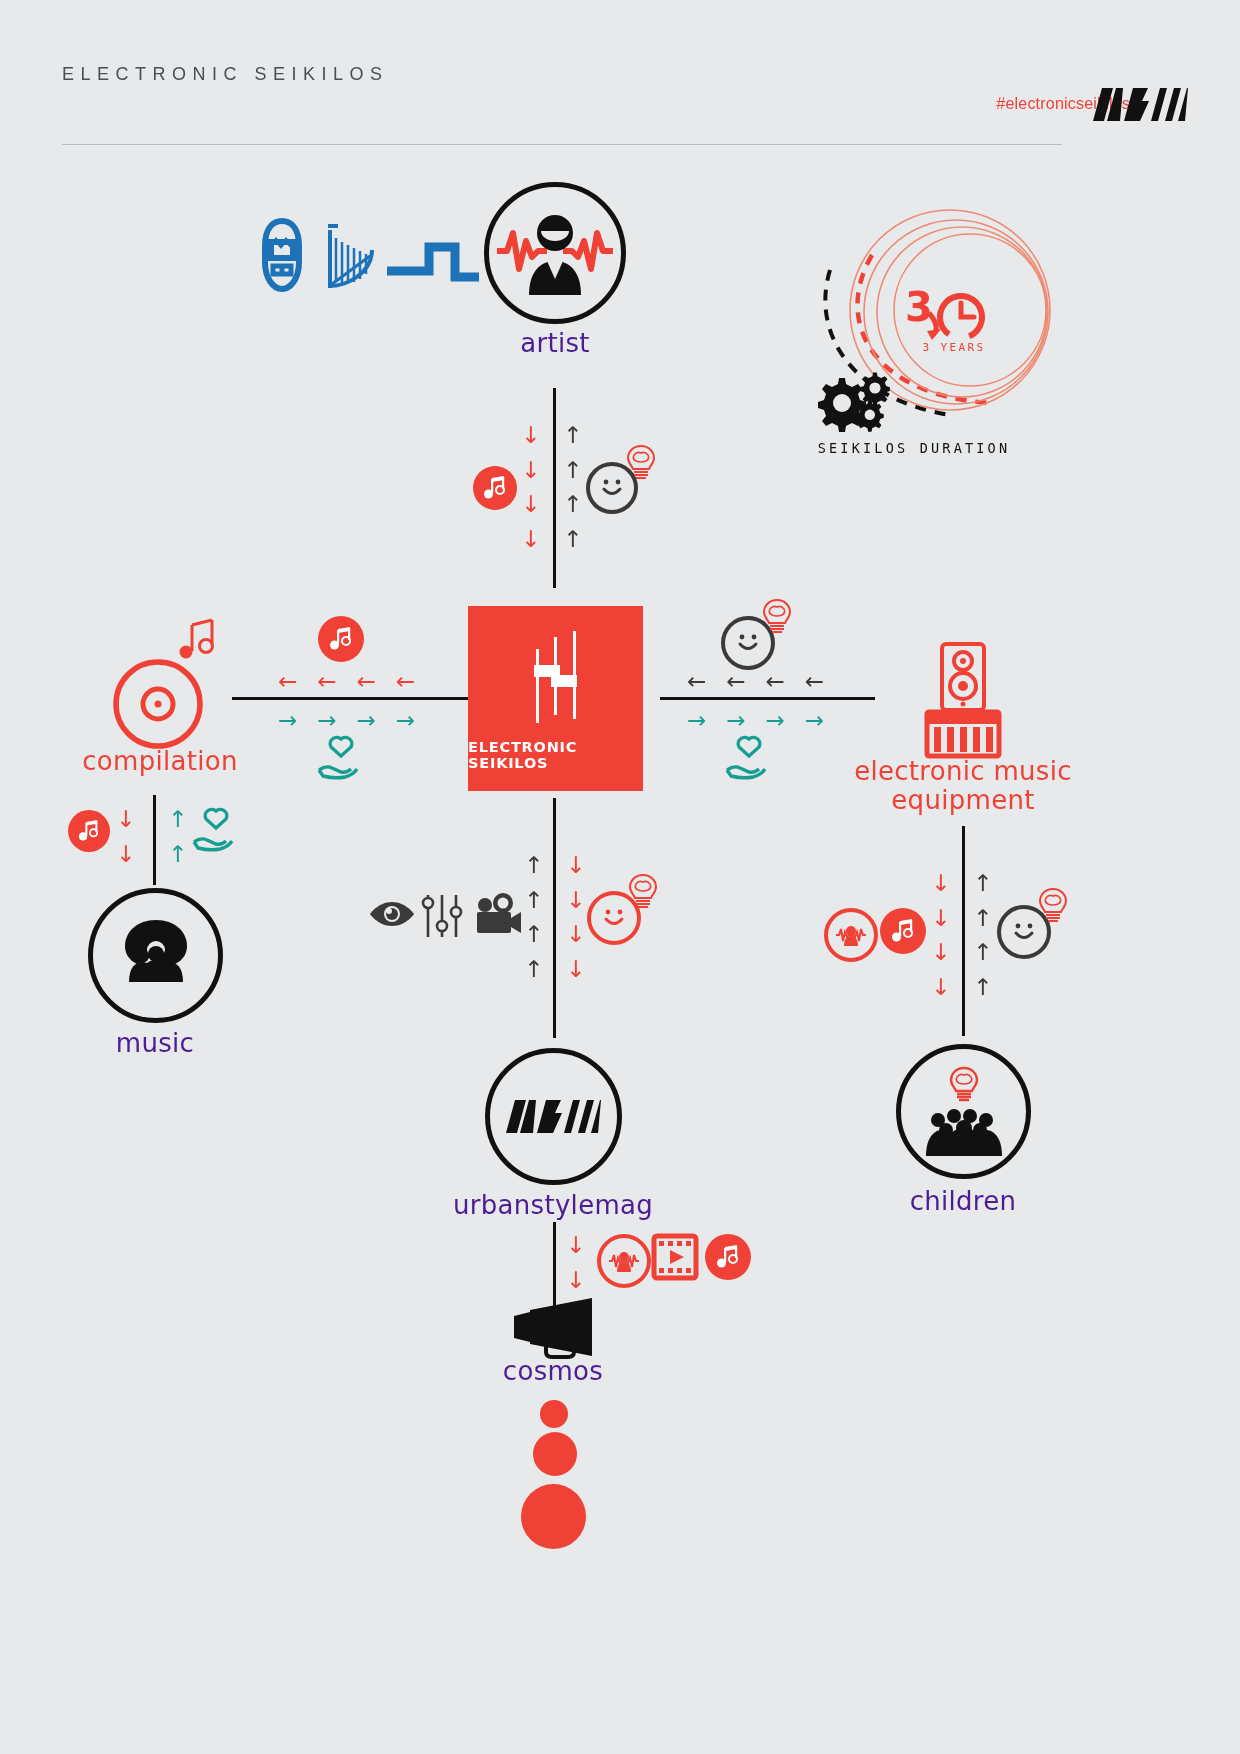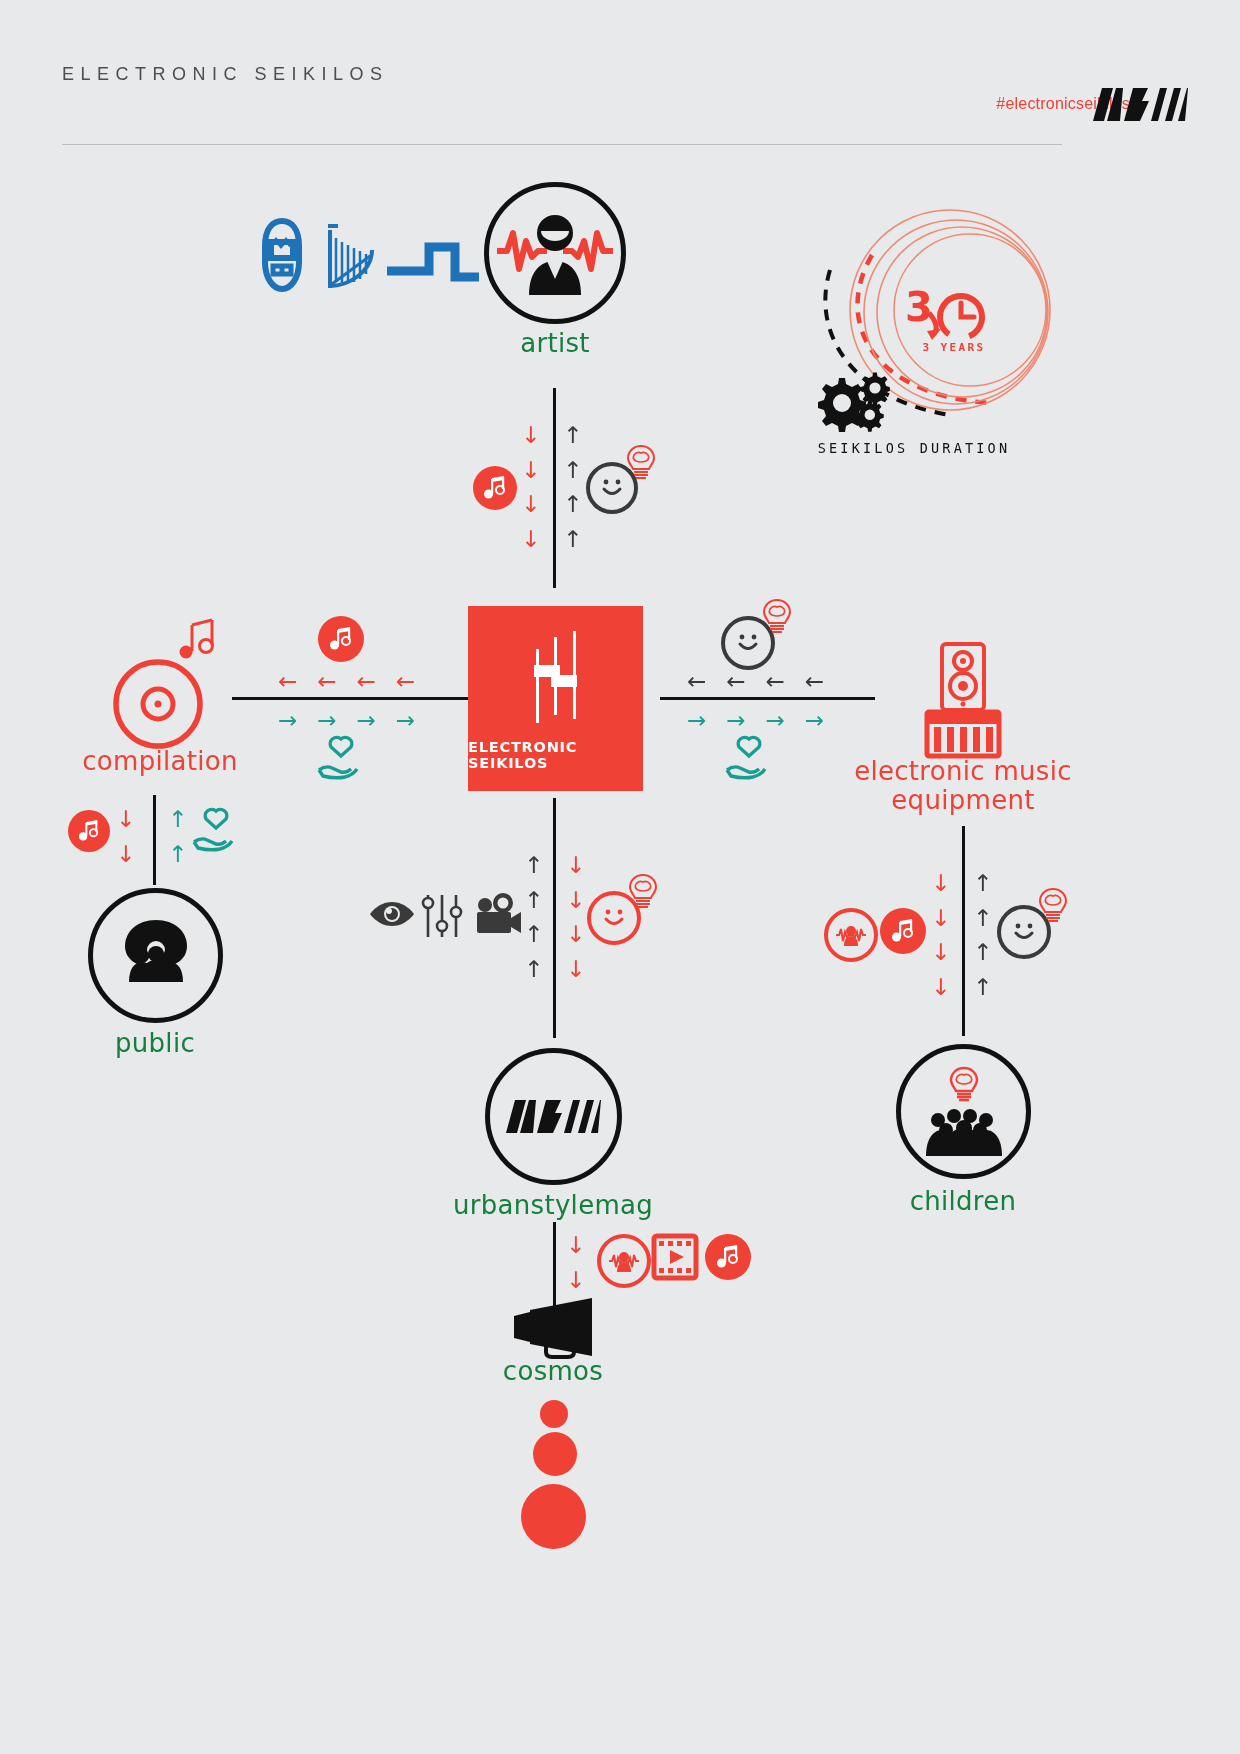--- a/index.html
+++ b/index.html
@@ -12,21 +12,21 @@
     color:#222;
   }
   .abs{position:absolute;}
   
   #header{position:absolute;left:0;top:0;width:1240px;height:150px;}
   #kicker{position:absolute;left:62px;top:64px;font-size:18px;letter-spacing:6.5px;color:#4a4f52;font-weight:400;}
   #title{position:absolute;left:62px;top:96px;font-size:25px;letter-spacing:6.5px;color:#111;font-weight:700;font-family:"DejaVu Sans Mono", monospace;}
   #hashtag{position:absolute;right:110px;top:95px;font-size:16px;color:#ef4136;letter-spacing:.2px;}
   #header-rule{position:absolute;left:62px;top:144px;width:1000px;height:1px;background:#b9bdbf;}
   
-  .node-label{position:absolute;text-align:center;font-size:26px;color:#15803d;letter-spacing:.3px;font-family:"DejaVu Sans", sans-serif;white-space:pre-line;line-height:1.05;}
+  .node-label{position:absolute;text-align:center;font-size:26px;color:#4c1d95;letter-spacing:.3px;font-family:"DejaVu Sans", sans-serif;white-space:pre-line;line-height:1.05;}
   .node-label.red{color:#ef4136;}
   .circle-node{position:absolute;border-radius:50%;border:5px solid #111;box-sizing:border-box;background:#e7e9ea;display:flex;align-items:center;justify-content:center;}
   
   #center-block{position:absolute;left:468px;top:606px;width:175px;height:185px;background:#ef4136;display:flex;flex-direction:column;align-items:center;justify-content:center;}
   #center-logo{margin-top:4px;}
   #center-caption{color:#fff;font-size:14.5px;font-weight:700;letter-spacing:.8px;font-family:"DejaVu Sans", sans-serif;margin-top:12px;}
   
   .vline{position:absolute;width:2.5px;background:#111;}
   .hline{position:absolute;height:2.5px;background:#111;}
   
@@ -114,21 +114,21 @@
 </div>
 <div class="abs" style="left:905px;top:285px;">
   <svg width="80" height="62" viewBox="0 0 80 62" fill="none">
     <text x="0" y="36" font-family="DejaVu Sans, sans-serif" font-size="40" font-weight="700" fill="#ef4136">3</text>
     <path d="M24 28 q12 14 4 22" stroke="#ef4136" stroke-width="5" fill="none"></path>
     <polygon points="22,46 36,44 27,55" fill="#ef4136"></polygon>
     <circle cx="56" cy="32" r="21" stroke="#ef4136" stroke-width="6" fill="none" stroke-dasharray="110 22" transform="rotate(125 56 32)"></circle>
     <path d="M56 18 L56 32 L69 32" stroke="#ef4136" stroke-width="5" stroke-linecap="round"></path>
   </svg>
 </div>
-<div id="years-label" style="left:914px;top:341px;width:80px;text-align:center;font-weight:bold;">3 YEARS</div>
+<div id="years-label" style="left:914px;top:341px;width:80px;text-align:center;">3 YEARS</div>
 <div class="abs" style="left:813px;top:374px;">
   <svg width="85" height="58" viewBox="0 0 85 58" fill="#111">
     <g>
       <path d="M26 4 l6 0 1 6 6 3 6-3 4 5 -4 5 2 6 6 2 0 6 -6 2 -2 6 4 5 -4 5 -6-3 -6 3 -1 6 -6 0 -1-6 -6-3 -6 3 -4-5 4-5 -2-6 -6-2 0-6 6-2 2-6 -4-5 4-5 6 3 6-3z"></path>
       <circle cx="29" cy="29" r="9" fill="#e7e9ea"></circle>
     </g>
     <g transform="translate(44,-4) scale(0.62)">
       <path d="M26 4 l6 0 1 6 6 3 6-3 4 5 -4 5 2 6 6 2 0 6 -6 2 -2 6 4 5 -4 5 -6-3 -6 3 -1 6 -6 0 -1-6 -6-3 -6 3 -4-5 4-5 -2-6 -6-2 0-6 6-2 2-6 -4-5 4-5 6 3 6-3z"></path>
       <circle cx="29" cy="29" r="9" fill="#e7e9ea"></circle>
     </g>
@@ -274,21 +274,21 @@
     <path d="M38 34 a9 9 0 1 1 18 0 a9 9 0 1 1 -18 0" fill="#e7e9ea"></path>
     <path d="M26 60 C26 48 33 42 40 42 C47 42 54 48 54 60 Z" fill="#e7e9ea"></path>
     <circle cx="33" cy="40" r="7" fill="#111"></circle>
     <circle cx="47" cy="38" r="8" fill="#111"></circle>
     <circle cx="61" cy="40" r="7" fill="#111"></circle>
     <path d="M20 66 C20 52 26 46 33 46 C40 46 46 52 46 66 Z" fill="#111"></path>
     <path d="M32 66 C32 50 38 44 47 44 C56 44 62 50 62 66 Z" fill="#111"></path>
     <path d="M48 66 C48 52 54 46 61 46 C68 46 74 52 74 66 Z" fill="#111"></path>
   </svg>
 </div>
-<div class="node-label" style="left:55px;top:1030px;width:200px;">public</div>
+<div class="node-label" style="left:55px;top:1030px;width:200px;">music</div>
 
 <div class="hline" style="left:660px;top:697px;width:215px;"></div>
 <div class="arrow-row" style="left:687px;top:664px;">
   <span class="arr dark" style="margin-right:20px">←</span>
   <span class="arr dark" style="margin-right:20px">←</span>
   <span class="arr dark" style="margin-right:20px">←</span>
   <span class="arr dark">←</span>
 </div>
 <div class="arrow-row" style="left:687px;top:703px;">
   <span class="arr teal" style="margin-right:20px">→</span>

